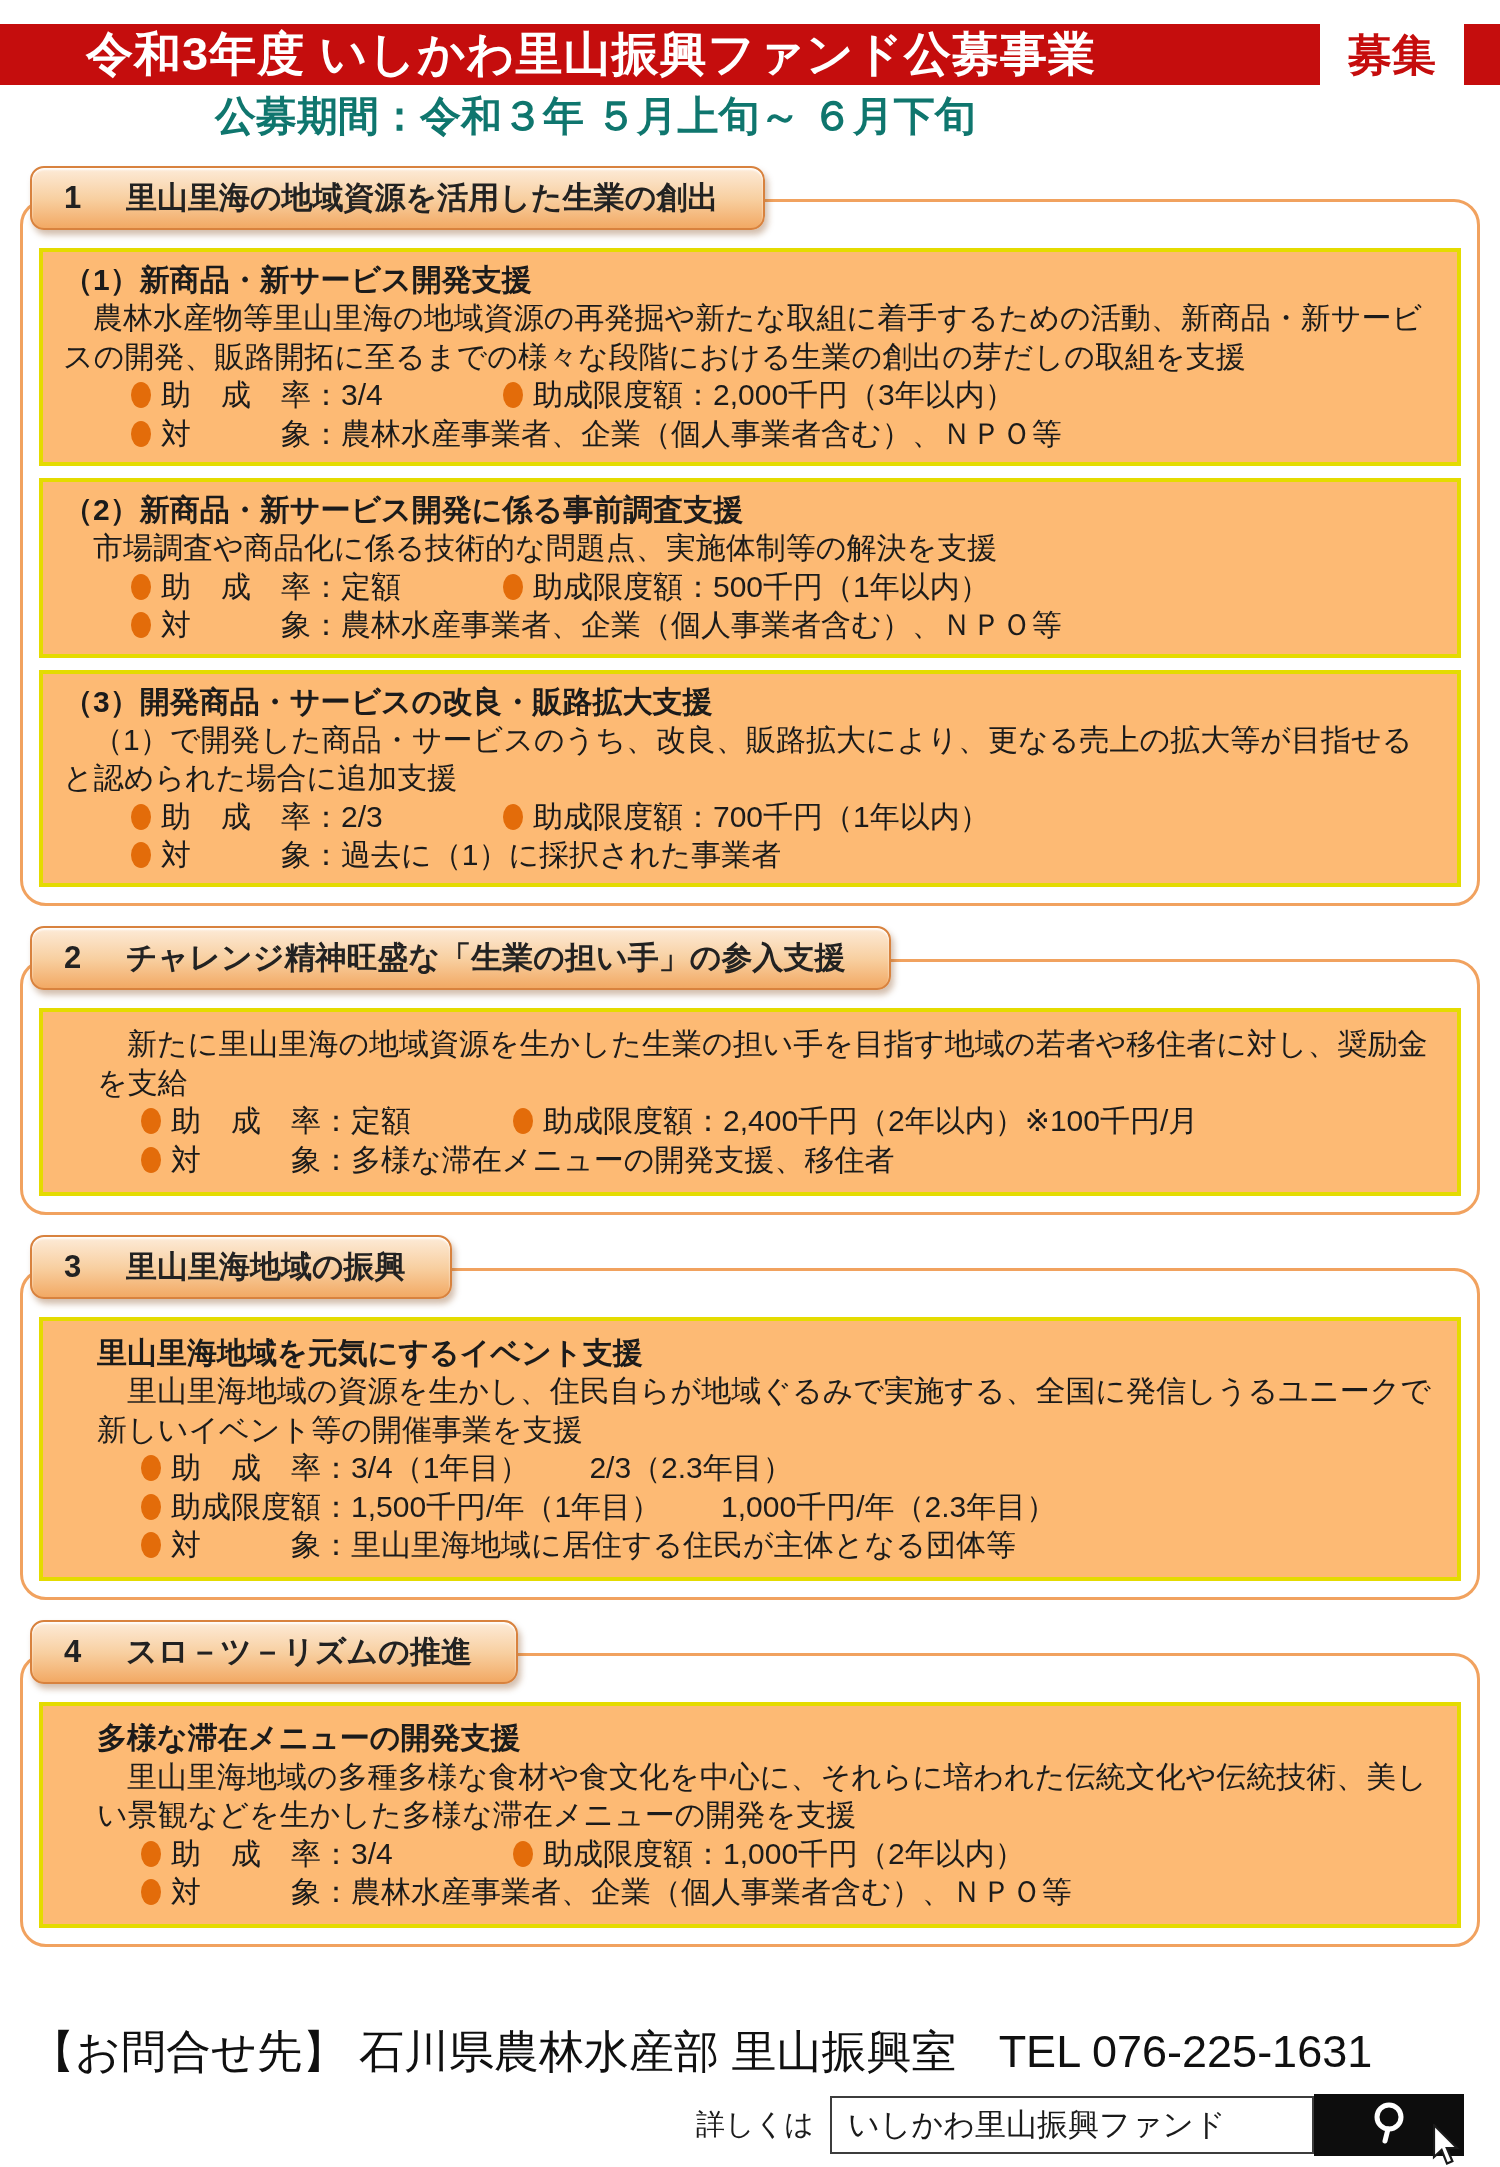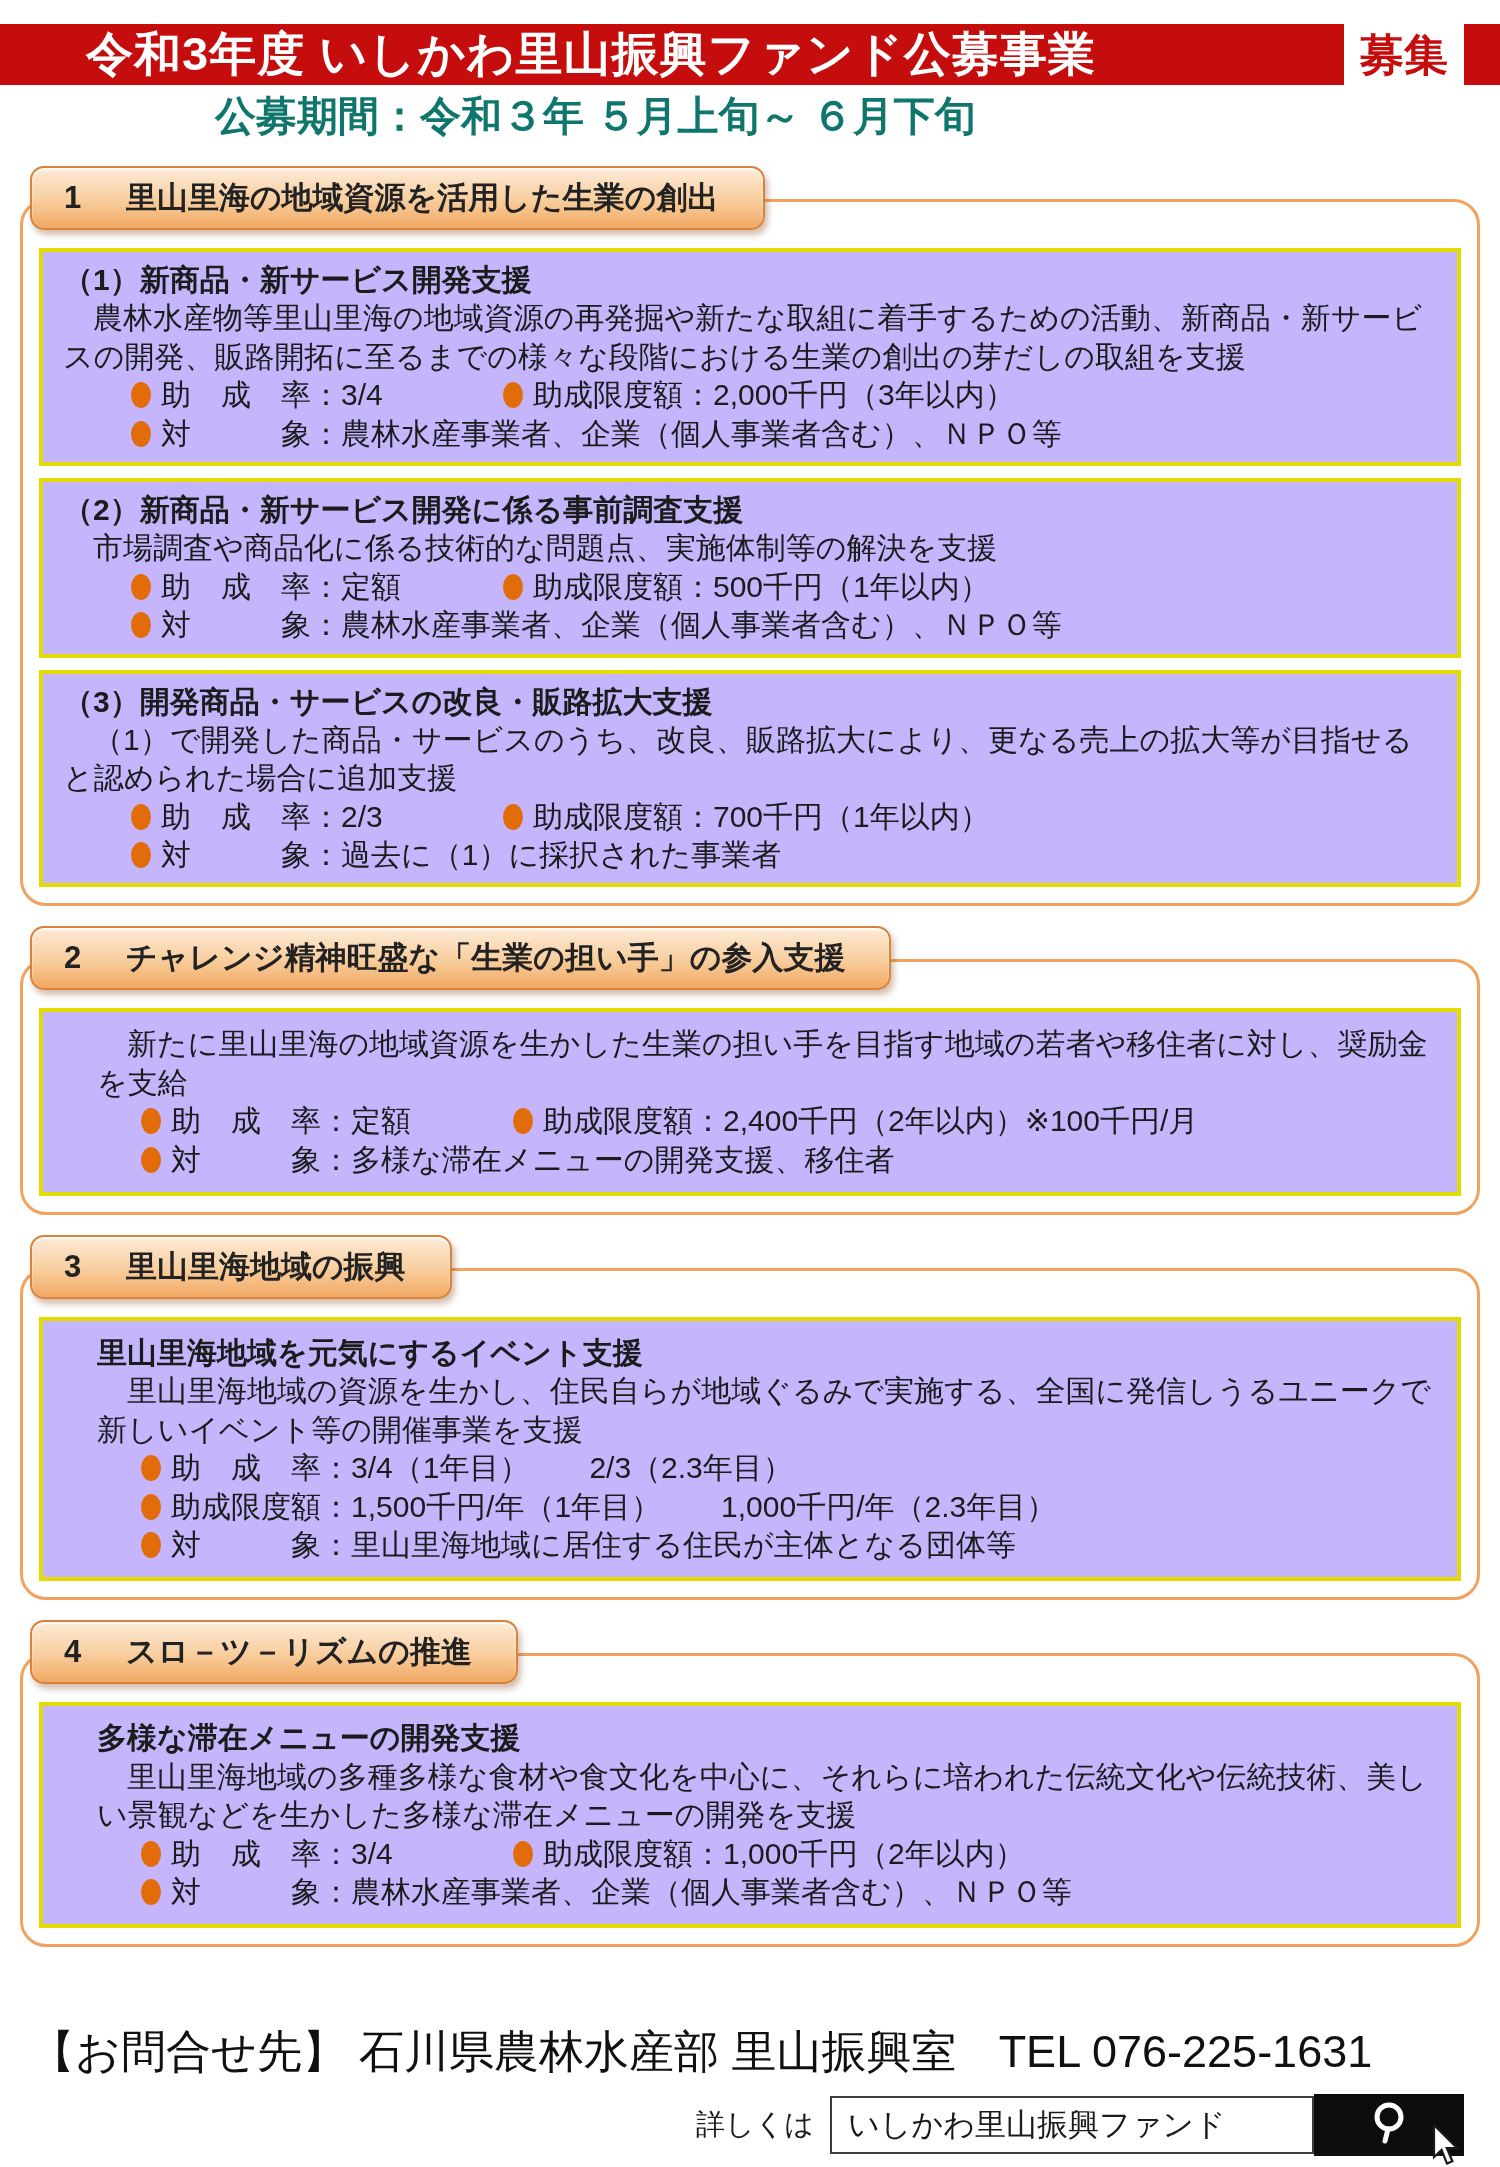--- a/index.html
+++ b/index.html
@@ -8,39 +8,39 @@
     font-family:"Liberation Sans","DejaVu Sans",sans-serif;color:#1b1b1b;
   }
   .main{height:2010px;overflow:hidden;}
 
   
   .header-bar{
     margin-top:24px;height:61px;background:#C50D0D;display:flex;align-items:center;
     box-sizing:border-box;padding:0 36px 0 86px;
   }
   .header-title{flex:1;color:#fff;font-size:47px;font-weight:bold;letter-spacing:1px;white-space:nowrap;}
-  .badge{background:#fff;color:#C50D0D;font-size:44px;font-weight:bold;padding:0 16px;height:64px;line-height:64px;flex:none;}
+  .badge{background:#fff;color:#C50D0D;font-size:44px;font-weight:bold;padding:0 28px;height:64px;line-height:64px;flex:none;}
 
   .subtitle{margin:4px 0 22px 215px;font-size:41px;font-weight:bold;color:#0f766e;white-space:nowrap;}
 
   
   .section{margin:0 20px 20px 20px;position:relative;}
   .tab{
     position:relative;z-index:2;display:inline-block;margin-left:10px;
     border:2px solid #D8823E;border-radius:14px;
     background:linear-gradient(#FDEBD8 0%,#F8CFA0 52%,#F2A964 100%);
     box-shadow:3px 5px 6px rgba(130,70,20,.35), inset 0 2px 2px rgba(255,255,255,.9);
     padding:9px 44px 9px 22px;font-size:31px;font-weight:bold;color:#222;white-space:nowrap;
   }
   .tab-num{display:inline-block;margin:0 36px 0 10px;}
   .panel{
     position:relative;z-index:1;margin-top:-31px;background:#fff;
     border:3px solid #F1A25F;border-radius:26px;padding:46px 16px 16px 16px;
   }
-  .ybox{border:4px solid #E4DB00;background:#c4b5fd;padding:9px 20px 9px 20px;font-size:30px;line-height:1.28;}
+  .ybox{border:4px solid #E4DB00;background:#fdba74;padding:9px 20px 9px 20px;font-size:30px;line-height:1.28;}
   .ybox + .ybox{margin-top:12px;}
   .ybox-heading{font-weight:bold;}
   .ybox-title{font-weight:bold;}
   .ybox-body{margin:0;}
   .pad-wide .ybox{padding-left:54px;padding-top:13px;padding-bottom:13px;}
 
   .bullet-line{display:flex;margin-left:68px;align-items:flex-start;}
   .pad-wide .bullet-line{margin-left:44px;}
   .bullet-item{display:flex;align-items:flex-start;}
   .bullet-item:first-child:not(:only-child){min-width:372px;}

